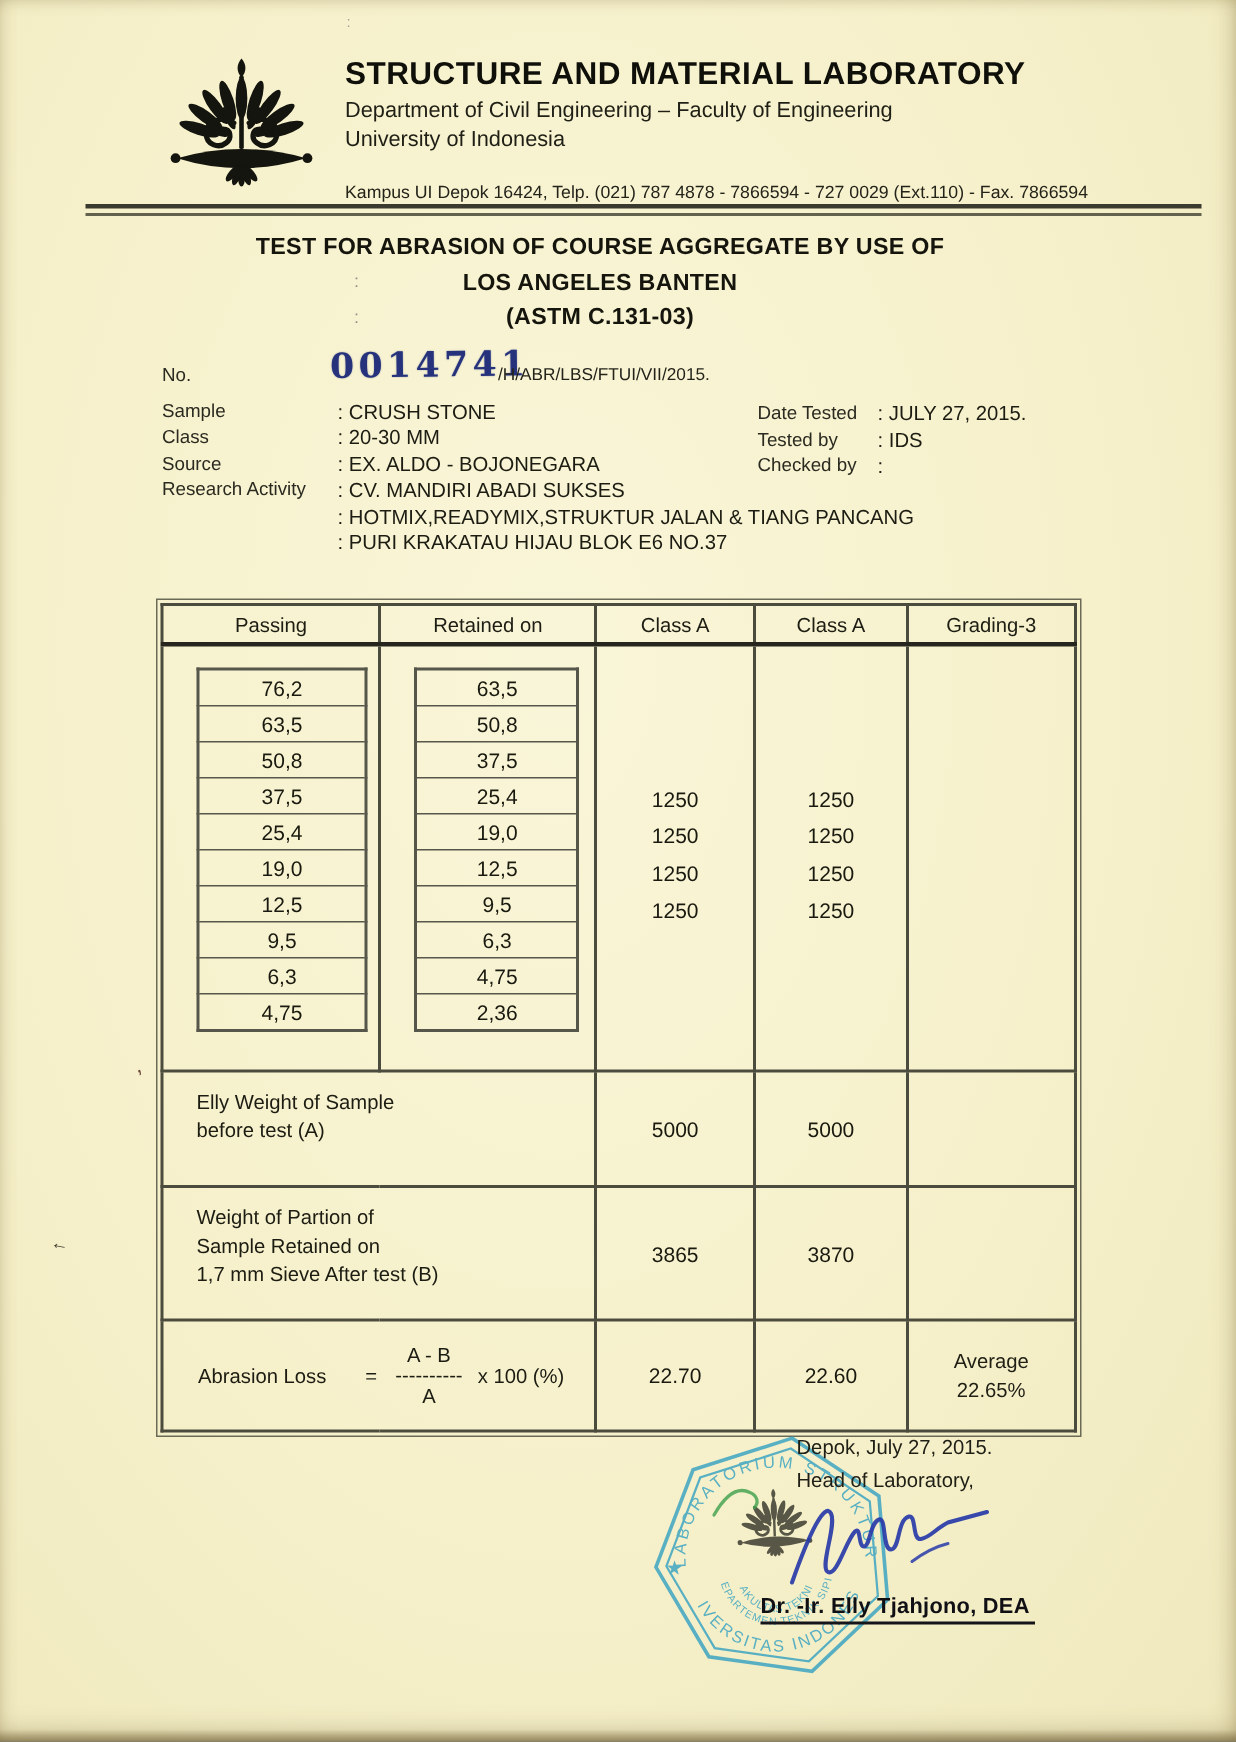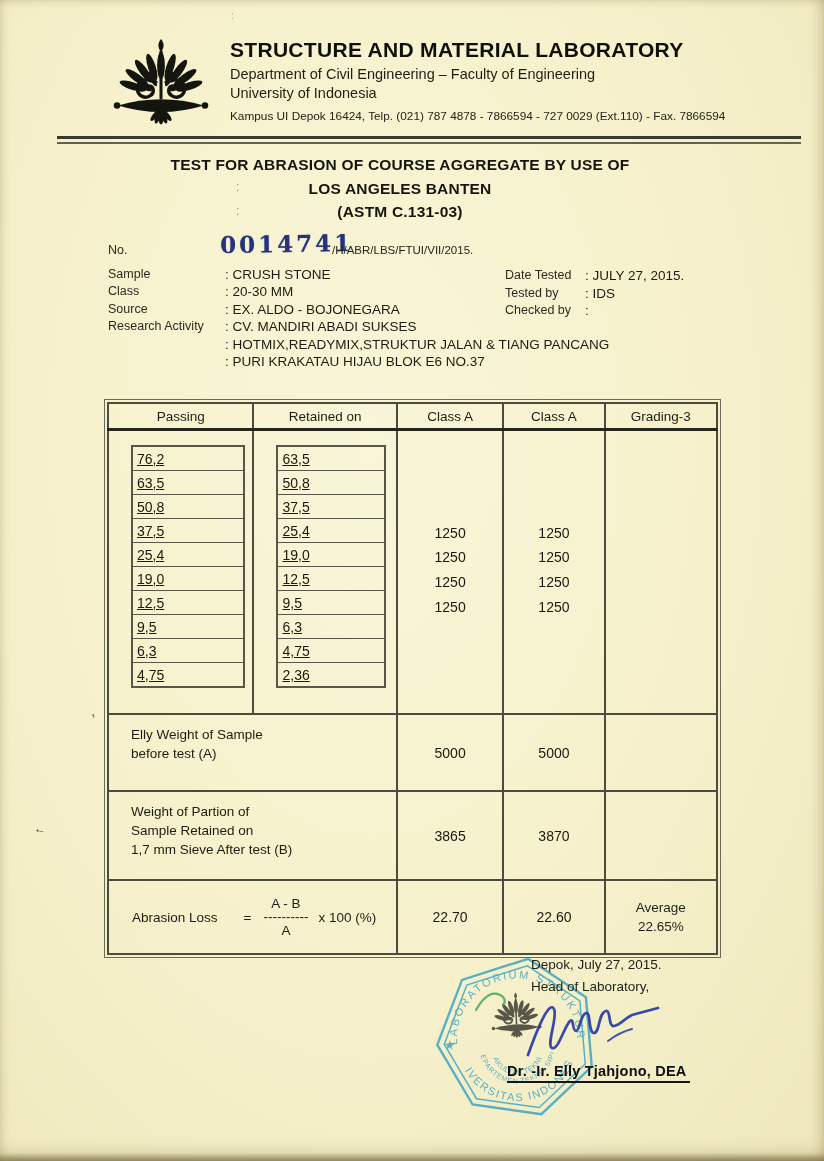--- a/index.html
+++ b/index.html
@@ -14,21 +14,21 @@
   }
   .bottom-edge{position:absolute;left:0;right:0;bottom:0;height:8px;
     background:linear-gradient(to bottom, rgba(125,105,60,0), rgba(110,92,52,.55));}
 
   
   .letterhead{position:absolute;left:108px;top:36px;width:680px;display:flex;gap:16px;align-items:flex-start;}
   .logo-box{flex:0 0 auto;margin-top:2px;}
   .lab-name{font-size:21px;font-weight:700;letter-spacing:.3px;color:#10100a;margin-top:2px;}
   .dept{font-size:14.5px;margin-top:4px;}
   .univ{font-size:14.5px;margin-top:3px;}
-  .addr{font-size:11.8px;margin-top:8px;color:#23231a;}
+  .addr{font-size:11.8px;margin-top:20px;color:#23231a;}
   .rule{position:absolute;left:57px;top:136px;width:744px;height:3px;
     border-top:3px solid #3a3a2e;border-bottom:2px solid #62624f;}
 
   
   .title{position:absolute;left:0;top:153px;width:800px;text-align:center;
     font-weight:700;font-size:15.5px;line-height:23.5px;letter-spacing:.2px;color:#15150d;}
 
   
   .no-label{position:absolute;left:108px;top:243px;font-size:12.5px;color:#2a2a20;}
   .stamp-number{position:absolute;left:220px;top:230px;
@@ -47,22 +47,22 @@
 
   
   .table-wrap{position:absolute;left:104px;top:399px;width:611px;
     border:1px solid #6a6a56;padding:2px;background:transparent;}
   table.main{border-collapse:collapse;table-layout:fixed;width:100%;border:2px solid #35352a;}
   table.main th, table.main td{border:2px solid #4c4c3e;font-weight:400;}
   tr.gh th{height:23px;font-size:13.5px;color:#1d1d13;}
   tr.ch th{height:22px;font-size:13.5px;border-bottom:3px solid #26261e;color:#1d1d13;}
   td.body-cell{height:282px;vertical-align:top;padding:0;}
   table.mini{border-collapse:collapse;margin:14px 0 0 22px;border:2px solid #56564a;}
-  table.mini td{border:1.6px solid #56564a;height:23px;font-size:14px;
-    padding:0 4px;color:#19190f;text-decoration:underline;}
+  table.mini td{border:1.6px solid #56564a;height:23px;text-align:center;font-size:14px;
+    padding:0 4px;color:#19190f;}
   .mini-p td{width:102px;}
   .mini-r td{width:98px;}
   .wcol{margin-top:16px;}
   .wrow{height:24.6px;line-height:24.6px;text-align:center;font-size:14px;color:#19190f;}
   td.sum-label{padding:10px 6px 6px 22px;font-size:13.5px;line-height:19px;vertical-align:top;color:#1c1c12;}
   td.sum-val{text-align:center;font-size:14px;vertical-align:middle;color:#19190f;}
   tr.sum1 td{height:59px;}
   tr.sum2 td{height:71px;}
   tr.abr td{height:70px;}
   .abr-flex{display:flex;align-items:center;padding-left:22px;font-size:13.5px;color:#1c1c12;}

